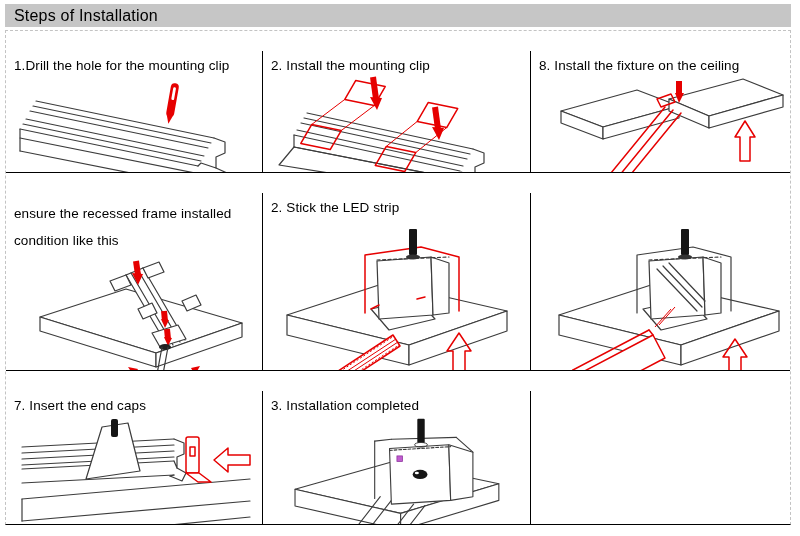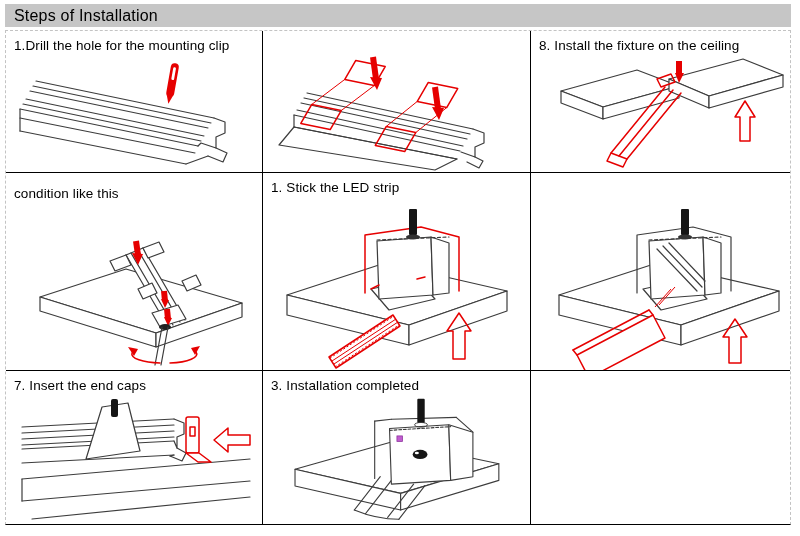--- a/index.html
+++ b/index.html
@@ -15,21 +15,21 @@
 
   .grid {
     position:absolute; left:5px; top:30px; width:786px; height:495px;
     display:grid;
     grid-template-columns:257px 268px 259px;
     grid-template-rows:142px 198px 153px;
     border:1px dashed #c3c3c3;
     border-bottom:1px solid #000;
     background:#fff;
   }
-  .cell { position:relative; border-right:1px solid #000; border-bottom:1px solid #000; overflow:hidden; }
+  .cell { position:relative; border-right:1px solid #000; border-bottom:1px solid #000; overflow:hidden;margin-top:20px; }
   .cell.last-col { border-right:none; }
   .cell.last-row { border-bottom:none; }
   .cell-title {
     position:absolute; left:8px; top:6px; right:4px;
     font-size:13.5px; line-height:18px; letter-spacing:.1px;
   }
   .cell-title.multiline { line-height:27px; top:7px; }
   .illus { position:absolute; }
   svg { display:block; overflow:visible; }
   .ln { stroke:#3c3c3c; stroke-width:1.2; fill:none; stroke-linejoin:round; stroke-linecap:round; }
@@ -69,20 +69,21 @@
         </g>
         <g transform="rotate(10 154 28)">
           <rect class="redfill" x="150" y="8" width="8" height="34" rx="4"></rect>
           <rect x="152.6" y="12" width="2.8" height="13" rx="1.4" fill="#ffffff"></rect>
           <polygon class="redfill" points="151,41 157,41 154,49"></polygon>
         </g>
       </svg>
     </div>
 
     <div class="cell">
+      <div class="cell-title">2. Install the mounting clip</div>
       <svg class="illus" style="left:14px;top:24px" width="235" height="116" viewBox="0 0 235 116">
         <g>
           <polygon class="lnw" points="17,72 180,104 158,115 2,90"></polygon>
           <line class="ln" x1="30" y1="38" x2="196" y2="74"></line>
           <line class="ln" x1="27" y1="43" x2="193" y2="79"></line>
           <line class="ln" x1="24" y1="48" x2="190" y2="84"></line>
           <line class="ln" x1="20" y1="55" x2="186" y2="91"></line>
           <line class="ln" x1="17" y1="60" x2="183" y2="96"></line>
           <line class="ln" x1="17" y1="60" x2="17" y2="72"></line>
           <line class="ln" x1="17" y1="72" x2="180" y2="104"></line>
@@ -135,20 +136,21 @@
         <g>
           <line class="redthick" x1="130" y1="4" x2="130" y2="18" stroke-width="5"></line>
           <polygon class="redfill" points="126,16 135,16 130,26"></polygon>
         </g>
         <polygon class="red" points="196,44 206,60 201,60 201,84 191,84 191,60 186,60"></polygon>
       </svg>
     </div>
 
     <div class="cell">
       <div class="cell-title multiline">
+        <div>ensure the recessed frame installed</div>
         <div>condition like this</div>
       </div>
       <svg class="illus" style="left:28px;top:66px" width="215" height="128" viewBox="0 0 215 128">
         <g>
           <polygon class="lnw" points="6,58 92,30 208,64 122,94"></polygon>
           <polygon class="lnw" points="6,58 122,94 122,108 6,72"></polygon>
           <polygon class="lnw" points="122,94 208,64 208,78 122,108"></polygon>
         </g>
         <g>
           <polygon fill="#ffffff" stroke="none" points="92,16 109,9 151,81 134,88"></polygon>
@@ -183,21 +185,21 @@
         <g>
           <path class="red" d="M126,124 a30,9 0 0 1 -28,-10"></path>
           <polygon class="redfill" points="94,108 100,117 104,110"></polygon>
           <path class="red" d="M136,124 a30,9 0 0 0 26,-11"></path>
           <polygon class="redfill" points="166,107 161,116 157,109"></polygon>
         </g>
       </svg>
     </div>
 
     <div class="cell">
-      <div class="cell-title">1. Stick the LED strip</div>
+      <div class="cell-title">2. Stick the LED strip</div>
       <svg class="illus" style="left:18px;top:34px" width="230" height="160" viewBox="0 0 230 160">
         <g>
           <polygon class="lnw" points="6,88 104,56 226,84 128,118"></polygon>
           <polygon class="lnw" points="6,88 128,118 128,138 6,108"></polygon>
           <polygon class="lnw" points="128,118 226,84 226,104 128,138"></polygon>
           <polygon class="lnw" points="90,82 136,72 154,92 108,103"></polygon>
         </g>
         <polyline class="red" points="84,86 84,28 140,20 178,30 178,84"></polyline>
         <g>
           <polygon class="lnw" points="96,34 150,30 152,88 98,92"></polygon>

